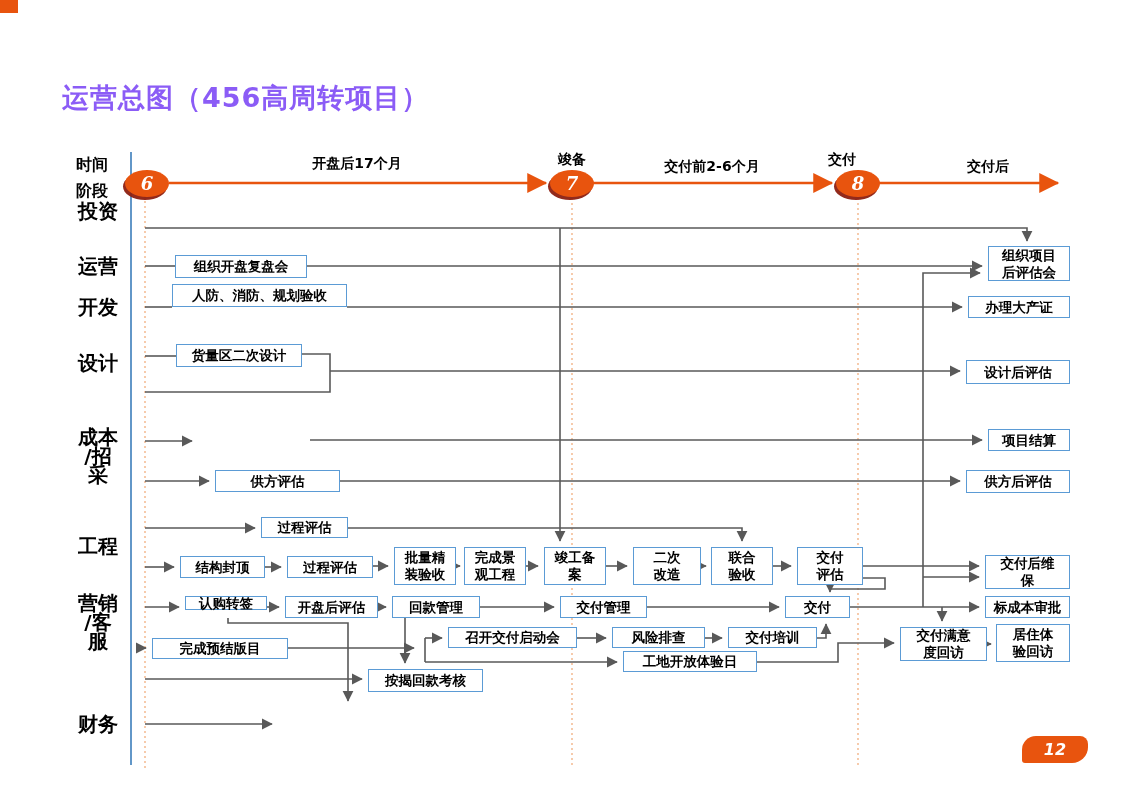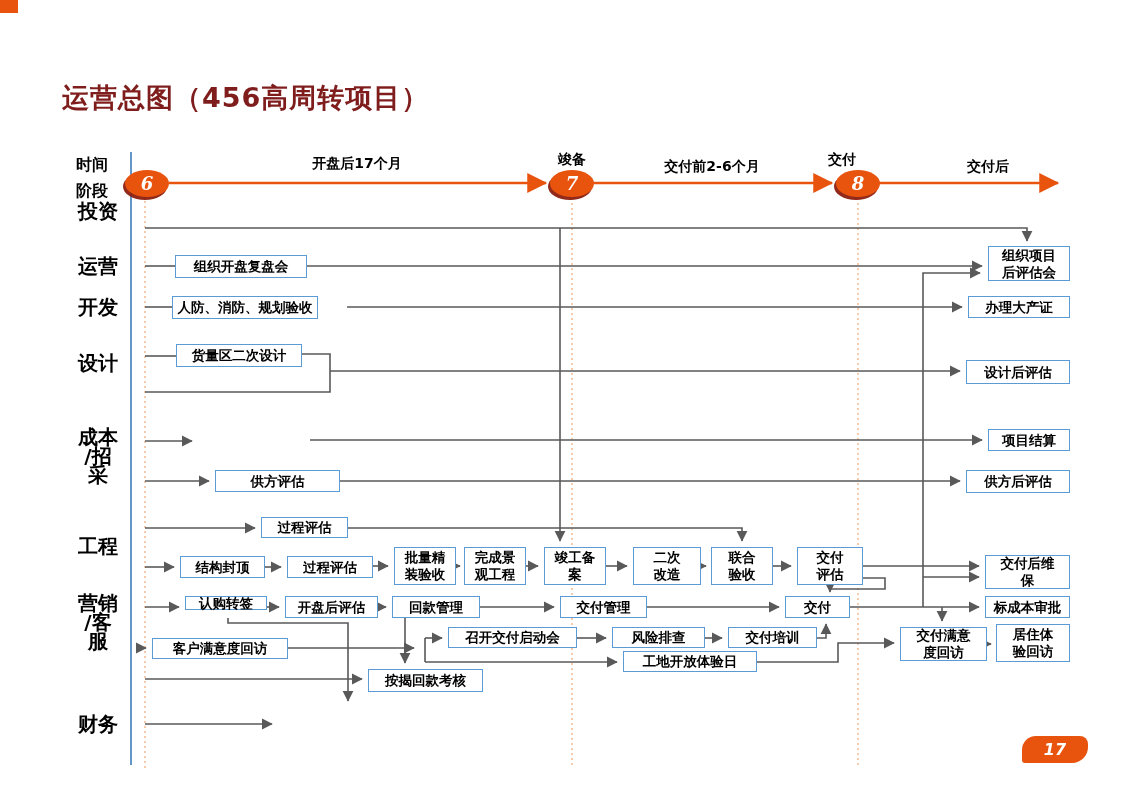--- a/index.html
+++ b/index.html
@@ -1,19 +1,19 @@
 <!DOCTYPE html>
 <html><head>
 <meta charset="utf-8">
 <style>
   html,body{margin:0;padding:0;background:#fff;}
   .slide{position:relative;width:1145px;height:793px;background:#fff;overflow:hidden;
          font-family:"DejaVu Sans","Liberation Sans",sans-serif;color:#000;}
   .corner-square{position:absolute;left:0;top:0;width:18px;height:13px;background:#E8540E;}
-  .title{position:absolute;left:62px;top:80px;font-size:27px;font-weight:bold;color:#7f1d1d;letter-spacing:1px;white-space:nowrap;}
+  .title{position:absolute;left:62px;top:80px;font-size:27px;font-weight:bold;color:#8b5cf6;letter-spacing:1px;white-space:nowrap;}
   .axis-label{position:absolute;left:76px;top:152px;width:40px;font-size:16px;font-weight:bold;line-height:26px;white-space:pre-line;}
   .lane-label{position:absolute;font-size:20px;font-weight:bold;line-height:19px;white-space:pre-line;text-align:center;width:44px;}
   .phase-label{position:absolute;font-size:14px;font-weight:bold;text-align:center;white-space:nowrap;}
   .milestone{position:absolute;width:44px;height:27px;background:#E8540E;border-radius:50%;
              box-shadow:-2px 3px 0 rgba(140,31,16,0.95);display:flex;align-items:center;justify-content:center;
              color:#fff;font-family:"DejaVu Serif","Liberation Serif",serif;font-style:italic;font-weight:bold;font-size:18px;z-index:5;}
   .node{position:absolute;box-sizing:border-box;border:1.6px solid #5B9BD5;background:#fff;
         display:flex;align-items:center;justify-content:center;text-align:center;
         font-size:13.5px;font-weight:bold;line-height:1.25;white-space:pre-line;z-index:3;}
   svg.wires{position:absolute;left:0;top:0;z-index:1;pointer-events:none;}
@@ -128,21 +128,21 @@
   <div class="lane-label" style="left:76px;top:428px">成本
 /招
 采</div>
   <div class="lane-label" style="left:76px;top:537px">工程</div>
   <div class="lane-label" style="left:76px;top:594px">营销
 /客
 服</div>
   <div class="lane-label" style="left:76px;top:715px">财务</div>
 
   <div class="node" style="left:175px;top:255px;width:132px;height:23px">组织开盘复盘会</div>
-  <div class="node" style="left:172px;top:296px;width:146px;height:23px">人防、消防、规划验收</div>
+  <div class="node" style="left:172px;top:284px;width:175px;height:23px">人防、消防、规划验收</div>
   <div class="node" style="left:176px;top:344px;width:126px;height:23px">货量区二次设计</div>
   <div class="node" style="left:215px;top:470px;width:125px;height:22px">供方评估</div>
   <div class="node" style="left:261px;top:517px;width:87px;height:21px">过程评估</div>
   <div class="node" style="left:180px;top:556px;width:85px;height:22px">结构封顶</div>
   <div class="node" style="left:287px;top:556px;width:86px;height:22px">过程评估</div>
   <div class="node" style="left:394px;top:547px;width:62px;height:38px">批量精
 装验收</div>
   <div class="node" style="left:464px;top:547px;width:62px;height:38px">完成景
 观工程</div>
   <div class="node" style="left:544px;top:547px;width:62px;height:38px">竣工备
@@ -151,37 +151,37 @@
 改造</div>
   <div class="node" style="left:711px;top:547px;width:62px;height:38px">联合
 验收</div>
   <div class="node" style="left:797px;top:547px;width:66px;height:38px">交付
 评估</div>
   <div class="node" style="left:185px;top:596px;width:82px;height:14px">认购转签</div>
   <div class="node" style="left:285px;top:596px;width:93px;height:22px">开盘后评估</div>
   <div class="node" style="left:392px;top:596px;width:88px;height:22px">回款管理</div>
   <div class="node" style="left:560px;top:596px;width:87px;height:22px">交付管理</div>
   <div class="node" style="left:785px;top:596px;width:65px;height:22px">交付</div>
-  <div class="node" style="left:152px;top:638px;width:136px;height:21px">客户满意度回访</div>
+  <div class="node" style="left:152px;top:638px;width:136px;height:21px">完成预结版目</div>
   <div class="node" style="left:448px;top:627px;width:129px;height:21px">召开交付启动会</div>
   <div class="node" style="left:612px;top:627px;width:93px;height:21px">风险排查</div>
   <div class="node" style="left:728px;top:627px;width:89px;height:21px">交付培训</div>
   <div class="node" style="left:623px;top:651px;width:134px;height:21px">工地开放体验日</div>
   <div class="node" style="left:368px;top:669px;width:115px;height:23px">按揭回款考核</div>
   <div class="node" style="left:988px;top:246px;width:82px;height:35px">组织项目
 后评估会</div>
   <div class="node" style="left:968px;top:296px;width:102px;height:22px">办理大产证</div>
   <div class="node" style="left:966px;top:360px;width:104px;height:24px">设计后评估</div>
   <div class="node" style="left:988px;top:429px;width:82px;height:22px">项目结算</div>
   <div class="node" style="left:966px;top:470px;width:104px;height:23px">供方后评估</div>
   <div class="node" style="left:985px;top:555px;width:85px;height:34px">交付后维
 保</div>
   <div class="node" style="left:985px;top:596px;width:85px;height:22px">标成本审批</div>
   <div class="node" style="left:900px;top:627px;width:87px;height:34px">交付满意
 度回访</div>
   <div class="node" style="left:996px;top:624px;width:74px;height:38px">居住体
 验回访</div>
 
   <div class="badge">
-    <span>17</span>
+    <span>12</span>
   </div>
 
 </div>
 
 </body></html>

